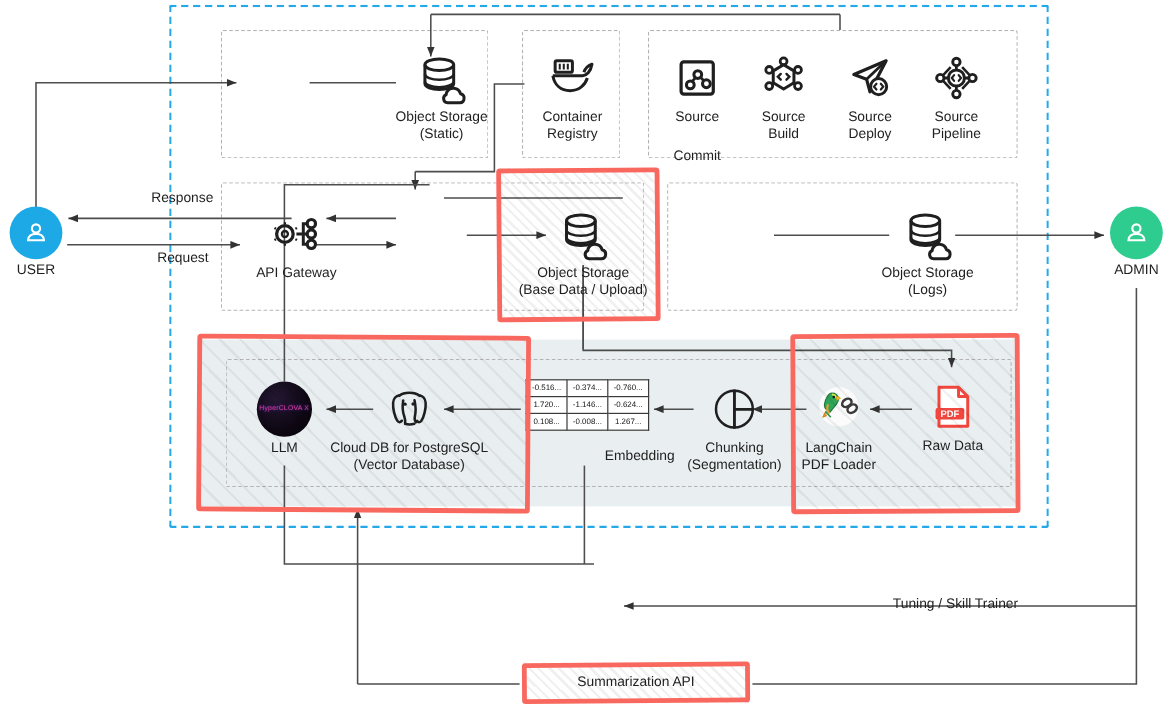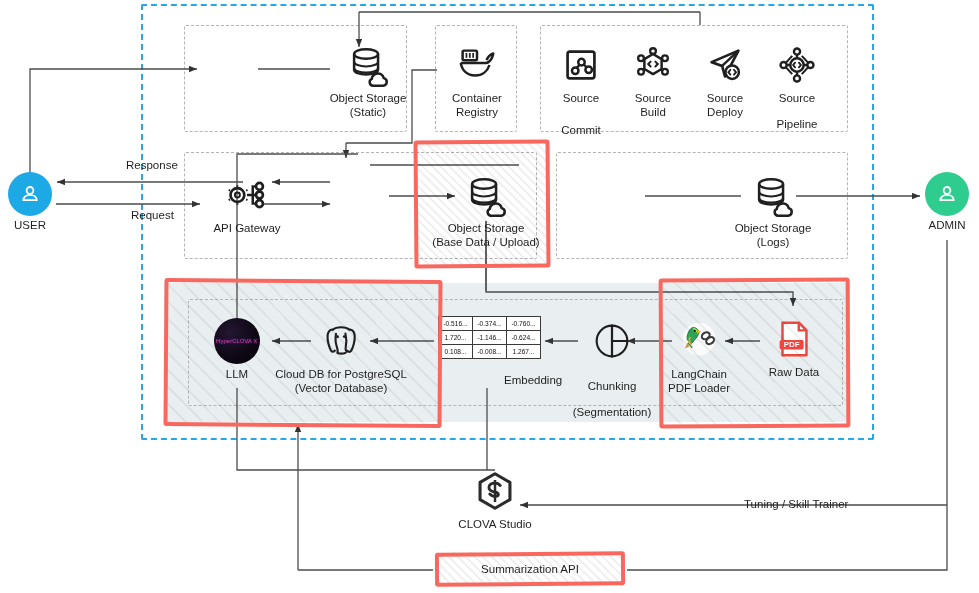--- a/index.html
+++ b/index.html
@@ -265,21 +265,21 @@
         <path d="M22 21.5 20 24l2 2.5M26 21.5 28 24l-2 2.5" fill="none" stroke="#1f1f1f" stroke-width="1.9" stroke-linecap="round"></path>
         <circle cx="24" cy="10" r="3.2" fill="none" stroke="#1f1f1f" stroke-width="2.5"></circle>
         <circle cx="24" cy="38" r="3.2" fill="none" stroke="#1f1f1f" stroke-width="2.5"></circle>
         <circle cx="10" cy="24" r="3.2" fill="none" stroke="#1f1f1f" stroke-width="2.5"></circle>
         <circle cx="38" cy="24" r="3.2" fill="none" stroke="#1f1f1f" stroke-width="2.5"></circle>
         <path d="M24 13.2v3.8M24 31v3.8M13.2 24h3.8M31 24h3.8" stroke="#1f1f1f" stroke-width="2.4"></path>
         <path d="M12.5 21.5 19 14.5M35.5 21.5 29 14.5M12.5 26.5 19 33.5M35.5 26.5 29 33.5" stroke="#1f1f1f" stroke-width="2.2"></path>
       </svg>
     </span>
     <span class="lbl">Source</span>
-    <span class="lbl" style="margin-top:12px">Pipeline</span>
+    <span class="lbl" style="margin-top:0">Pipeline</span>
   </div>
 
   <div class="node" style="left:205px;top:172px;width:84px;">
     <span class="ico">
       <svg viewBox="0 0 48 48">
         <circle cx="14" cy="24" r="7.2" fill="none" stroke="#1f1f1f" stroke-width="2.8"></circle>
         <circle cx="14" cy="24" r="2.6" fill="none" stroke="#1f1f1f" stroke-width="2"></circle>
         <path d="M14 15.4v-1.6M14 34.2v-1.6M6.3 19.5l-1.4-0.8M23.1 28.5l1.4 0.8M6.3 28.5l-1.4 0.8M23.1 19.5l1.4-0.8" stroke="#1f1f1f" stroke-width="2"></path>
         <path d="M24 24h6M30 24v-9h4M30 24v9h4M30 24h4" fill="none" stroke="#1f1f1f" stroke-width="2.6"></path>
         <circle cx="37" cy="15" r="3.6" fill="none" stroke="#1f1f1f" stroke-width="2.8"></circle>
@@ -360,21 +360,21 @@
     </tr>
     <tr>
       <td>0.108...</td>
       <td>-0.008...</td>
       <td>1.267...</td>
     </tr>
   </tbody>
     </table>
   <div class="elabel" style="left:457px;top:374px;">Embedding</div>
 
-  <div class="node" style="left:572px;top:318px;width:80px;gap:12px;">
+  <div class="node" style="left:572px;top:318px;width:80px;">
     <span class="ico">
       <svg viewBox="0 0 48 48">
         <path d="M24 24 V8 A16 16 0 0 1 40 24 z" fill="none" stroke="#1f1f1f" stroke-width="2.2"></path>
         <path d="M24 24 L40 24 A16 16 0 0 1 24 40 z" fill="none" stroke="#1f1f1f" stroke-width="2.2"></path>
         <path d="M24 24 L24 40 A16 16 0 0 1 8 24 A16 16 0 0 1 24 8 z" fill="none" stroke="#1f1f1f" stroke-width="2.2"></path>
       </svg>
     </span>
     <span class="lbl">Chunking</span>
     <span class="lbl" style="margin-top:0">(Segmentation)</span>
   </div>
@@ -407,30 +407,20 @@
       <svg viewBox="0 0 48 48">
         <path d="M12 7h17l8 8v26H12z" fill="#fff" stroke="#f0463d" stroke-width="2.6" stroke-linejoin="round"></path>
         <path d="M29 7v8h8" fill="none" stroke="#f0463d" stroke-width="2.6" stroke-linejoin="round"></path>
         <rect x="9" y="25" width="25" height="10" rx="1.8" fill="#f0463d"></rect>
         <text x="21.5" y="32.8" font-family="Liberation Sans, sans-serif" font-size="8.2" font-weight="bold" fill="#fff" text-anchor="middle">PDF</text>
       </svg>
     </span>
     <span class="lbl">Raw Data</span>
   </div>
 
-  <div class="node" style="left:453px;top:468px;width:84px;">
-    <span class="ico">
-      <svg viewBox="0 0 48 48">
-        <path d="M24 6 39.6 15v18L24 42 8.4 33V15z" fill="none" stroke="#2b2b2b" stroke-width="3.2" stroke-linejoin="round"></path>
-        <path d="M29.5 18.2c-1.4-1.6-3.4-2.5-5.6-2.5-3.6 0-6.2 1.9-6.2 4.6 0 2.4 1.8 3.7 5.2 4.6l1.6 0.4c2.2 0.6 3 1.2 3 2.2 0 1.3-1.4 2.2-3.6 2.2-2.2 0-4-0.9-5.4-2.5" fill="none" stroke="#2b2b2b" stroke-width="3" stroke-linecap="round"></path>
-        <path d="M24 12.5v23" stroke="#2b2b2b" stroke-width="2.6"></path>
-      </svg>
-    </span>
-    <span class="lbl">CLOVA Studio</span>
-  </div>
 
   <div class="sumbox" style="left:435px;top:552px;width:190px;height:34px;">
     <span>Summarization API</span>
   </div>
 
   <div class="hatchfill" style="left:414px;top:140px;width:136px;height:128px;"></div>
   <div class="hl sk1" style="left:414px;top:140px;width:136px;height:128px;"></div>
 
   <div class="hl sk2" style="left:164px;top:279px;width:278px;height:148px;"></div>
 

